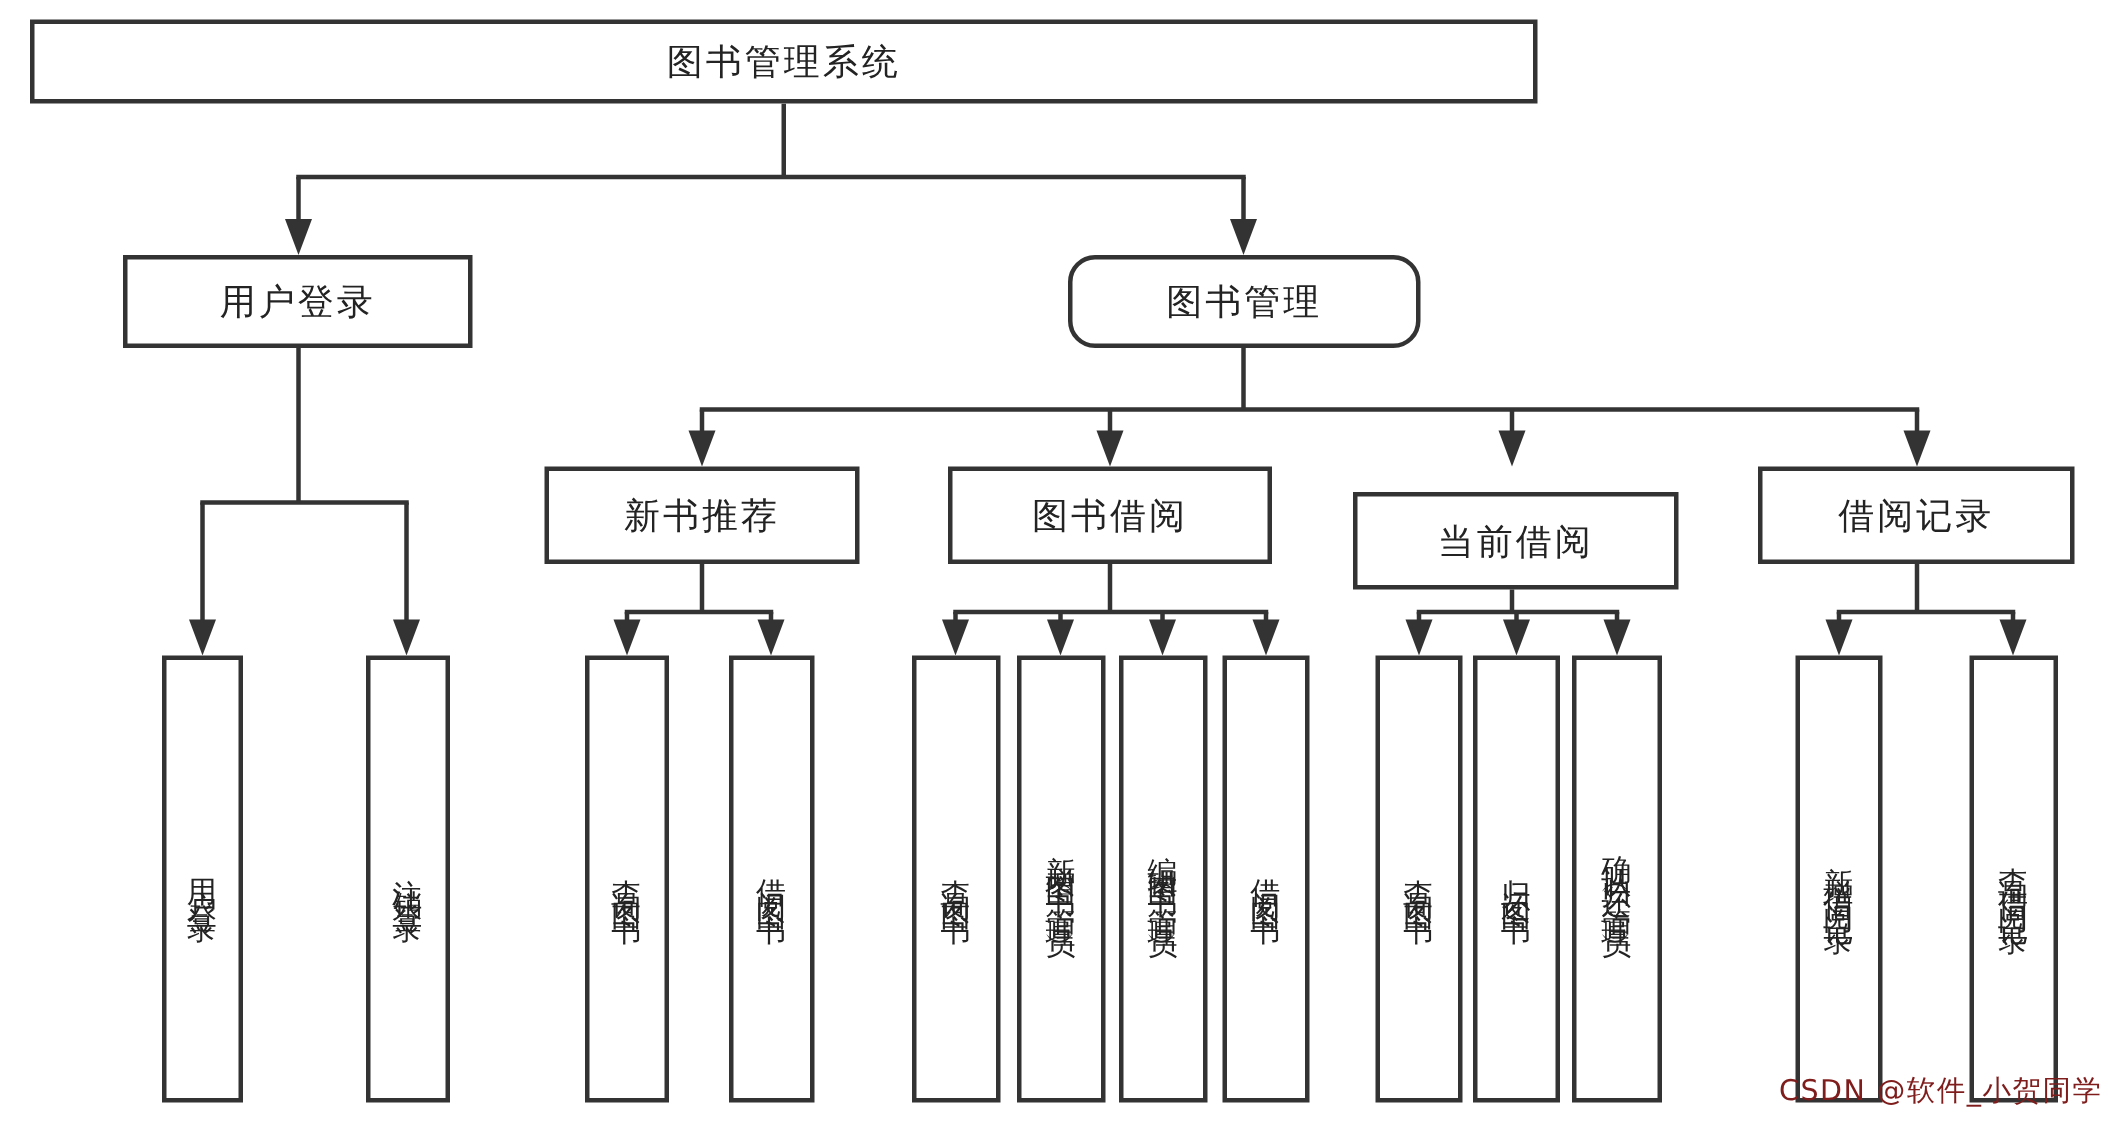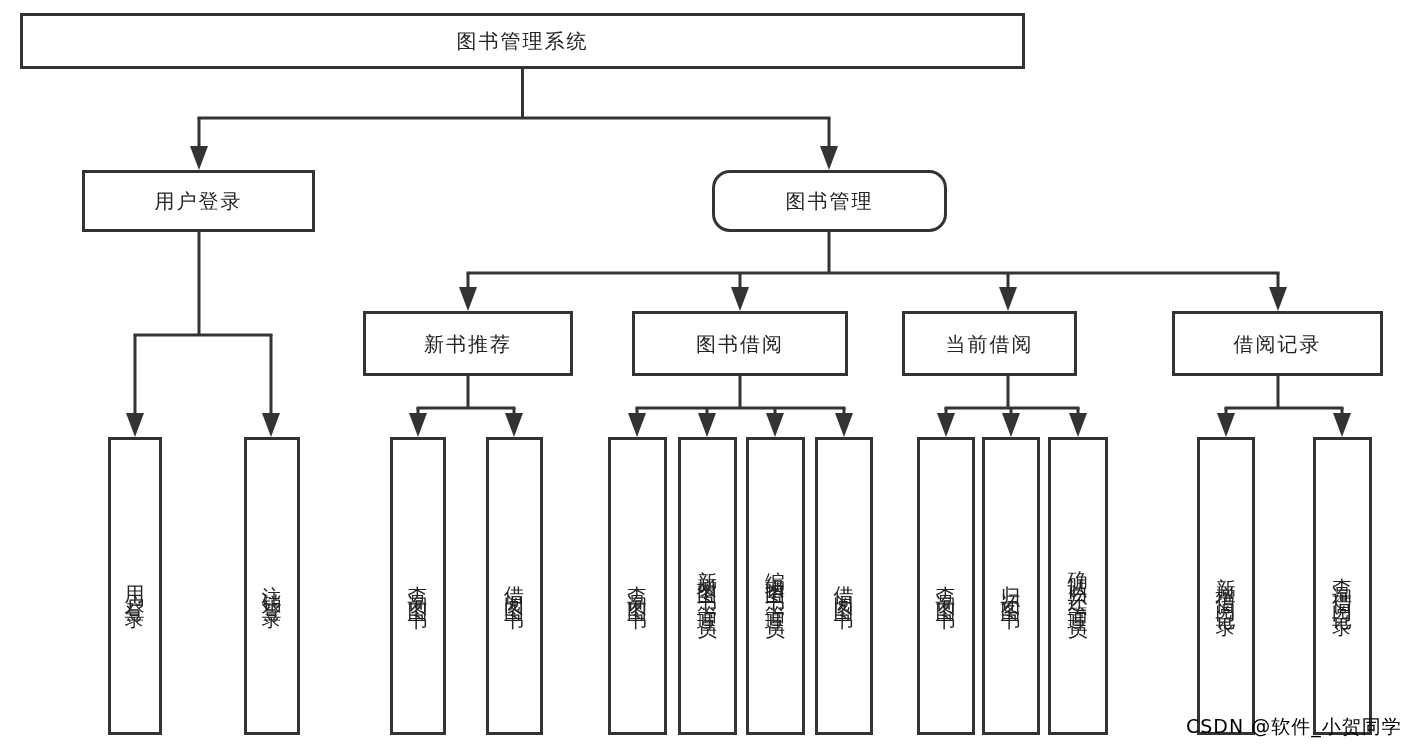--- a/index.html
+++ b/index.html
@@ -21,41 +21,41 @@
     position: absolute;
     box-sizing: border-box;
     background: #ffffff;
     border: 3px solid #333333;
     display: flex;
     align-items: center;
     justify-content: center;
     color: #232323;
   }
   .hbox span {
-    font-size: 20px;
+    font-size: 24px;
     letter-spacing: 2px;
     white-space: nowrap;
     line-height: 1;
   }
   .vbox { height: 298px; }
   .vbox .vtext {
     writing-mode: vertical-rl;
     text-orientation: mixed;
     font-size: 20px;
     letter-spacing: 8px;
     line-height: 1;
     white-space: nowrap;
   }
   .vbox .vtext.long { letter-spacing: 7px; }
   .watermark {
     position: absolute;
     left: 1186px;
     top: 714px;
     font-size: 19px;
-    color: #000000;
+    color: #7f1d1d;
     letter-spacing: 1px;
     white-space: nowrap;
   }
 </style>
 </head>
 <body>
 
 <div class="canvas">
 
   <svg class="connector-svg" viewBox="0 0 1405 747" xmlns="http://www.w3.org/2000/svg">
@@ -146,21 +146,21 @@
   <div class="node hbox" style="left:712px; top:170px; width:235px; height:62px;border-radius:18px;">
     <span>图书管理</span>
   </div>
 
   <div class="node hbox" style="left:632px; top:311px; width:216px; height:65px;">
     <span>图书借阅</span>
   </div>
   <div class="node hbox" style="left:363px; top:311px; width:210px; height:65px;">
     <span>新书推荐</span>
   </div>
-  <div class="node hbox" style="left:902px; top:311px; width:175px; height:65px;">
+  <div class="node hbox" style="left:902px; top:328px; width:217px; height:65px;">
     <span>当前借阅</span>
   </div>
   <div class="node hbox" style="left:1172px; top:311px; width:211px; height:65px;">
     <span>借阅记录</span>
   </div>
 
   <div class="node vbox" style="left:108px; top:437px; width:54px;">
     <span class="vtext">用户登录</span>
   </div>
   <div class="node vbox" style="left:244px; top:437px; width:56px;">

